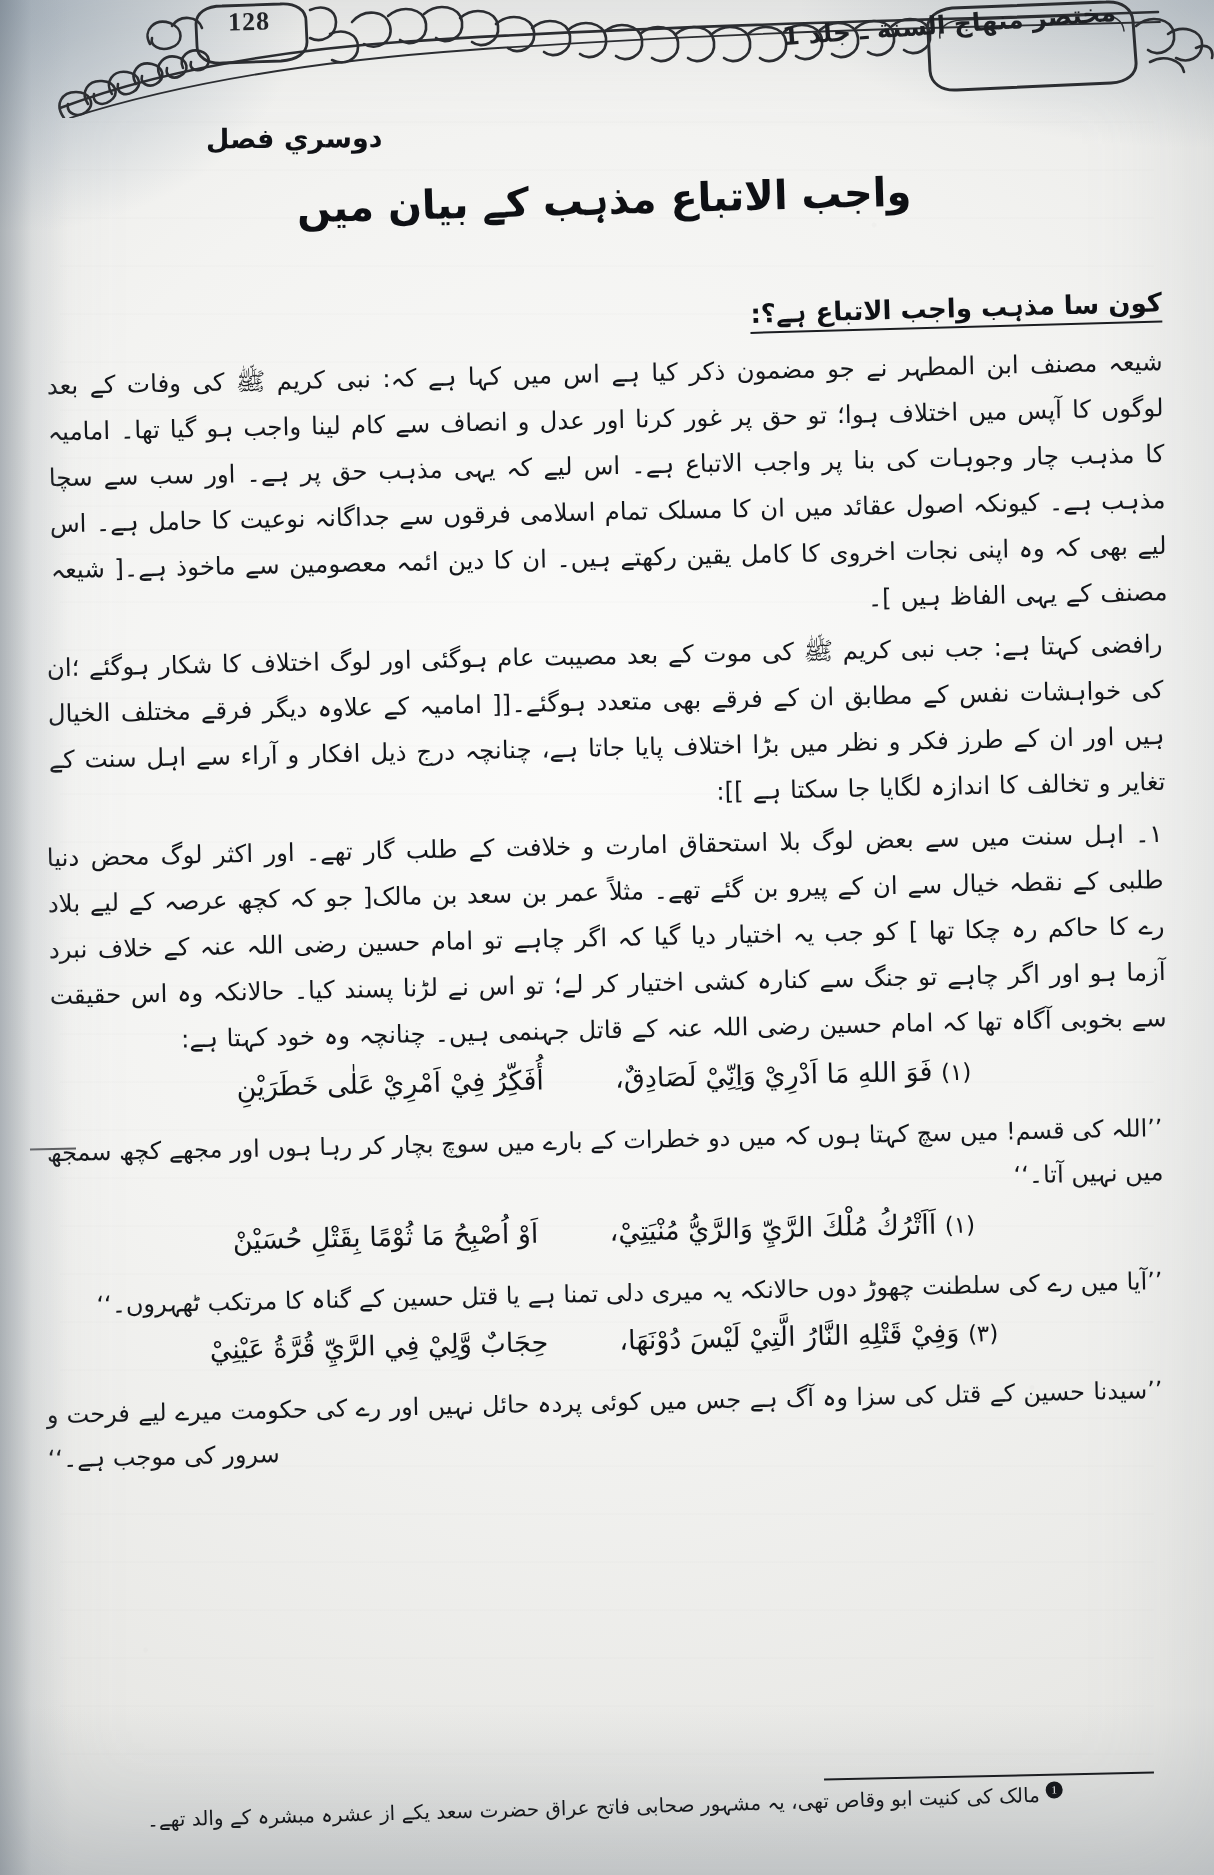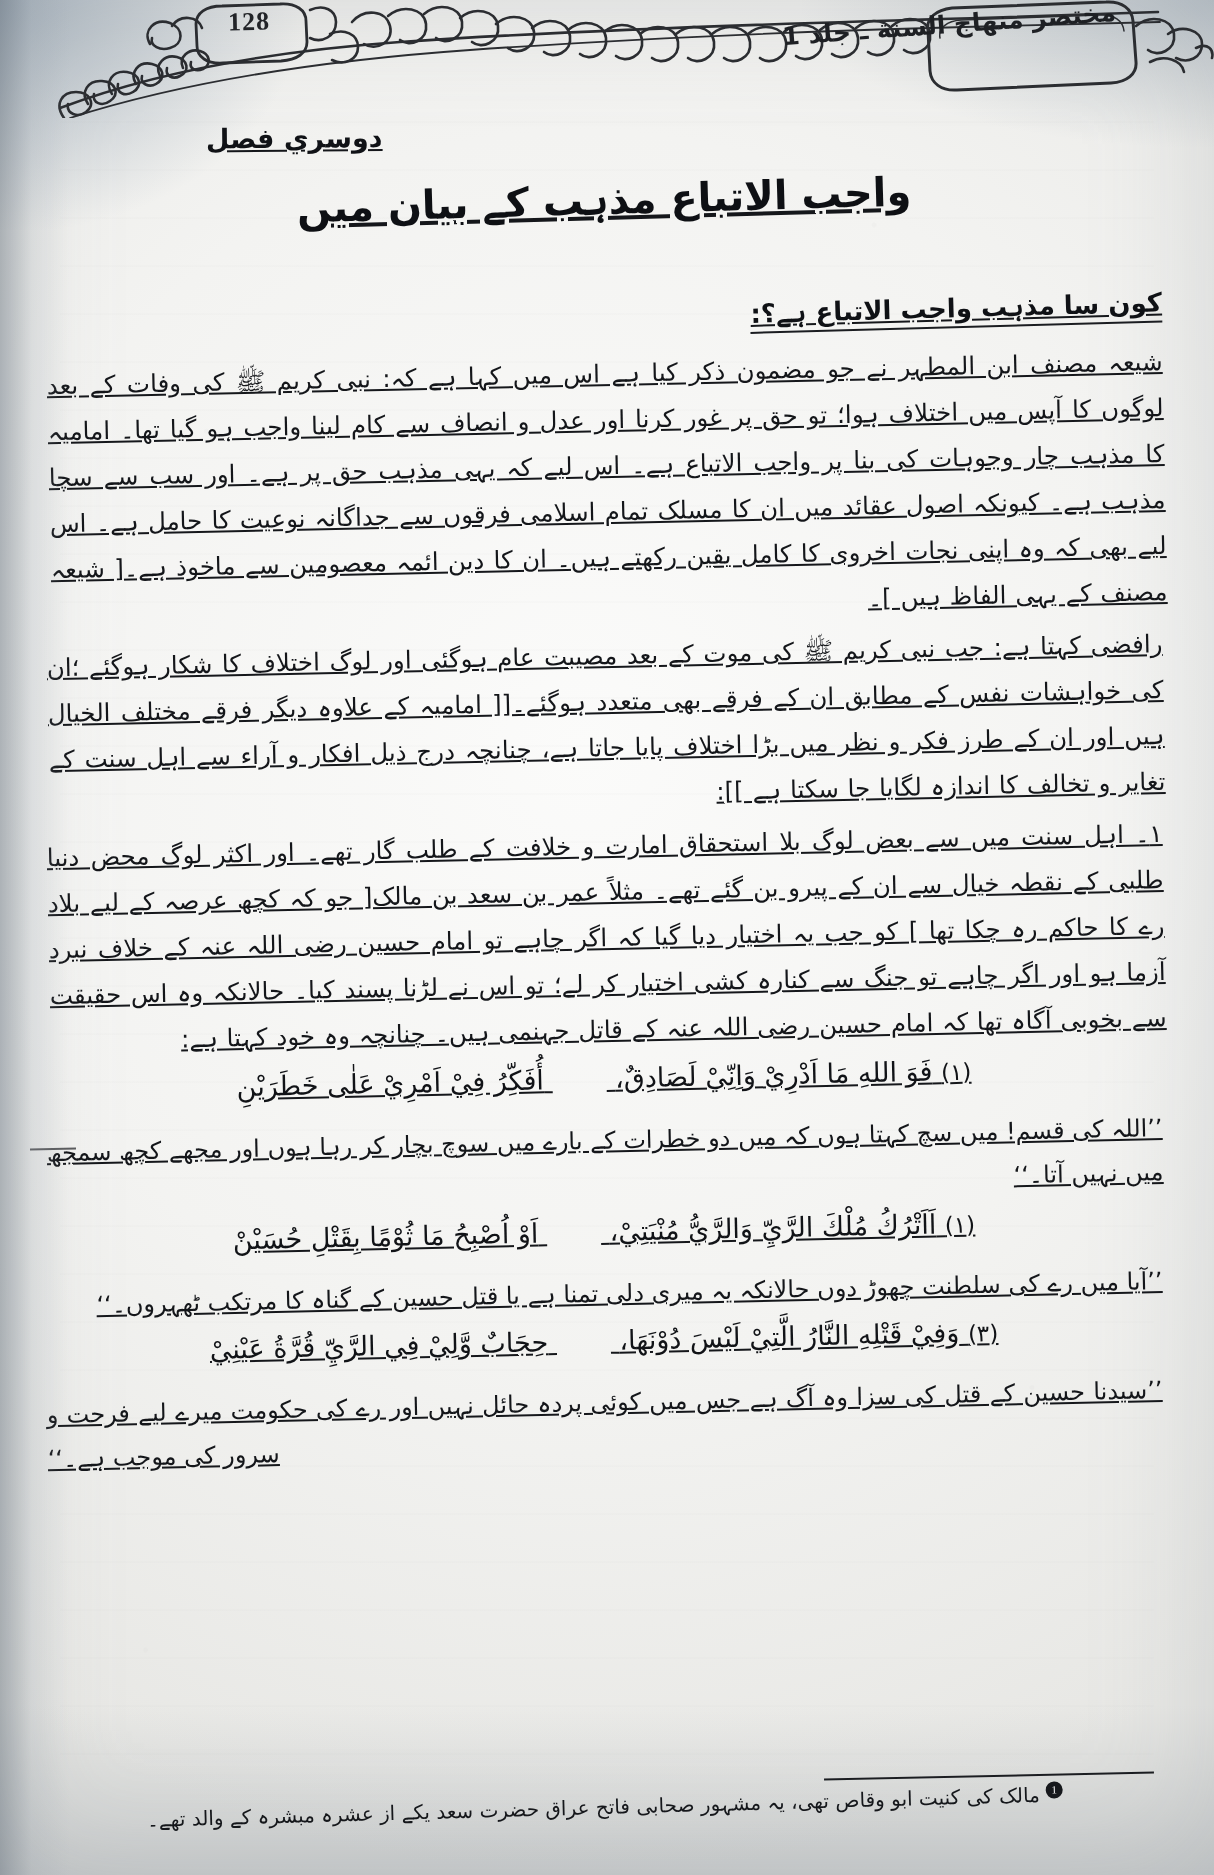--- a/index.html
+++ b/index.html
@@ -73,21 +73,20 @@
     font-size:25px;color:#1e2024;font-weight:600;
     transform:rotate(-4.2deg);
     direction:rtl;white-space:nowrap;
   }
 
   
   #content{
     position:absolute;left:46px;right:52px;top:120px;
     direction:rtl;text-align:justify;
     color:#15171b;
-    text-decoration:underline;
   }
   .u{ font-family:"DejaVu Sans","Liberation Sans",sans-serif; }
   .ar{ font-family:"DejaVu Sans","Liberation Sans",sans-serif; }
 
   .fasl{
     text-align:left;
     font-size:27px;font-weight:700;color:#101216;
     margin:0 0 14px 0;padding-left:160px;
     transform:rotate(-0.5deg);
   }

